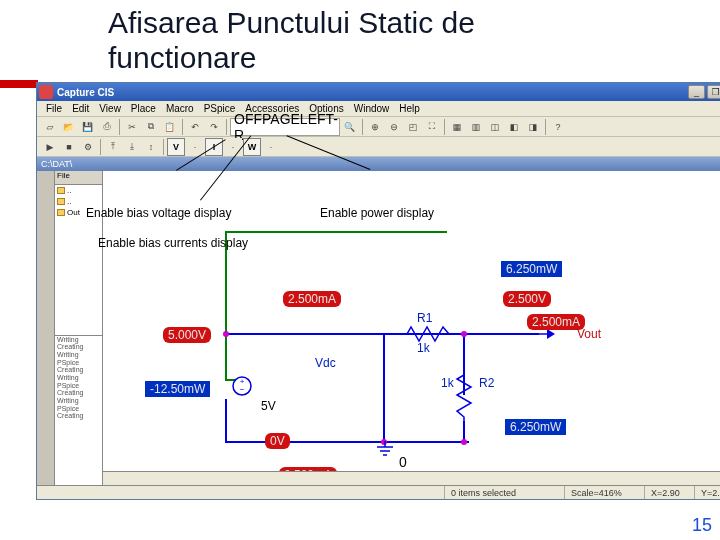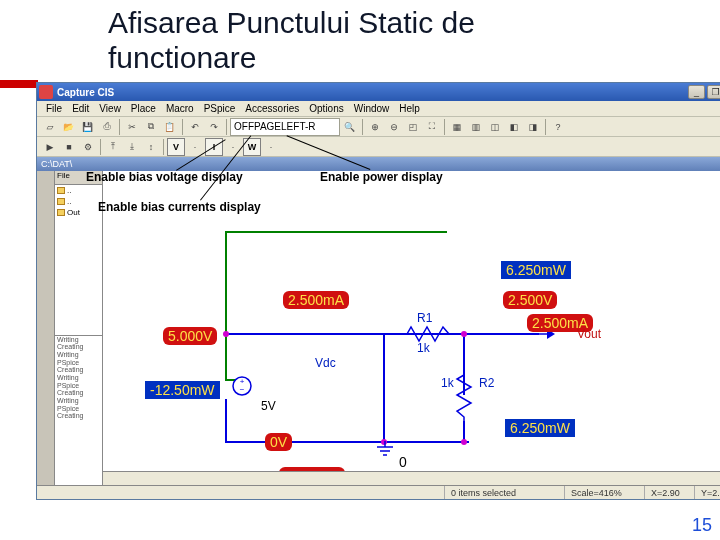--- a/index.html
+++ b/index.html
@@ -13,21 +13,21 @@
   .titlebar { height: 18px; background: linear-gradient(#4a7cd4, #2958b0); display: flex; align-items: center; padding: 0 2px; color: #fff; }
   .titlebar .logo { width: 14px; height: 14px; background: #d44; border-radius: 2px; margin-right: 4px; }
   .titlebar .title { flex: 1; font-weight: bold; font-size: 10px; }
   .win-btn { width: 17px; height: 14px; background: linear-gradient(#e8e4d8,#c8c4b8); border: 1px solid #8a8880; border-radius: 2px; margin-left: 2px; display: flex; align-items: center; justify-content: center; font-size: 9px; font-family: Arial; color: #222; }
   .win-btn.close { background: linear-gradient(#f08070,#d04030); color: #fff; }
   
   .menubar { height: 16px; background: #ece9d8; display: flex; align-items: center; padding: 0 4px; border-bottom: 1px solid #c0c0b0; }
   .menu-item { padding: 0 5px; font-size: 10px; }
   
   .toolbar-row { height: 20px; background: #ece9d8; display: flex; align-items: center; padding: 0 4px; border-bottom: 1px solid #c0c0b0; gap: 1px; }
-  .tb-combo { height: 16px; border: 1px solid #a0a090; background: #fff; font-size: 10px; padding: 8px 3px; display: flex; align-items: center; }
+  .tb-combo { height: 16px; border: 1px solid #a0a090; background: #fff; font-size: 14px; padding: 8px 3px; display: flex; align-items: center; }
   .tb-btn { width: 18px; height: 18px; background: #ece9d8; border: 1px solid #ece9d8; display: flex; align-items: center; justify-content: center; font-size: 9px; color: #444; }
   .tb-btn.boxed { border: 1px solid #808080; background: #f4f4ec; font-weight: bold; color: #000; }
   .tb-sep { width: 1px; height: 16px; background: #a0a090; margin: 0 2px; }
   
   .sub-titlebar { height: 14px; background: linear-gradient(#8aa8d8, #6080b8); color: #fff; font-size: 9px; padding: 0 4px; display: flex; align-items: center; }
   
   .body-area { display: flex; height: calc(100% - 18px - 16px - 20px - 20px - 14px - 14px); }
   .left-panel { width: 48px; background: #ece9d8; border-right: 1px solid #888; display: flex; flex-direction: column; }
   .left-strip { width: 18px; background: #c8c4b8; border-right: 1px solid #888; }
   .left-panel .phead { height: 14px; background: #d8d4c8; border-bottom: 1px solid #888; font-size: 8px; padding-left: 2px; }
@@ -38,28 +38,28 @@
   .tiny { font-size: 7px; color: #555; padding: 0 2px; line-height: 1.1; }
   
   .canvas-outer { flex: 1; background: #ece9d8; position: relative; }
   .canvas { position: absolute; top: 0; left: 0; right: 14px; bottom: 14px; background: #fff; overflow: hidden; }
   .canvas-scroll-v { position: absolute; top: 0; right: 0; width: 14px; bottom: 14px; background: #ece9d8; border-left: 1px solid #888; }
   .canvas-scroll-h { position: absolute; bottom: 0; left: 0; right: 14px; height: 14px; background: #ece9d8; border-top: 1px solid #888; }
   .scroll-thumb-v { position: absolute; top: 120px; left: 1px; width: 12px; height: 60px; background: #c8c4b8; border: 1px solid #888; }
   
   .dotgrid { position: absolute; inset: 0; background-image: radial-gradient(circle, #c0c0c0 0.5px, transparent 0.5px); background-size: 12px 12px; }
   
-  .callout { position: absolute; font-size: 12px; font-weight: bold; color: #000; z-index: 10; }
+  .callout { position: absolute; font-size: 12px; font-weight: normal; color: #000; z-index: 10; margin-top: 36px; }
   .line { position: absolute; background: #000; transform-origin: top left; height: 1.2px; z-index: 9; }
   
   .wire { position: absolute; background: #008000; }
   .wire.blue { background: #0000e0; }
   .node { position: absolute; width: 6px; height: 6px; background: #d000d0; border-radius: 50%; transform: translate(-50%,-50%); }
   
-  .val-box { position: absolute; padding: 1px 5px; font-size: 14px; color: #fde047; font-family: Arial; }
+  .val-box { position: absolute; padding: 1px 5px; font-size: 12px; color: #e5e5e5; font-family: Arial; }
   .val-red { background: #d01010; border-radius: 6px; }
   .val-blue { background: #0030c0; }
   .comp-label { position: absolute; font-size: 12px; color: #0020c0; }
   .comp-label.red { color: #c01010; }
   .comp-label.black { color: #000; }
   
   .resistor { position: absolute; }
   .resistor svg { display: block; }
   .vsource { position: absolute; }
   .ground { position: absolute; }

